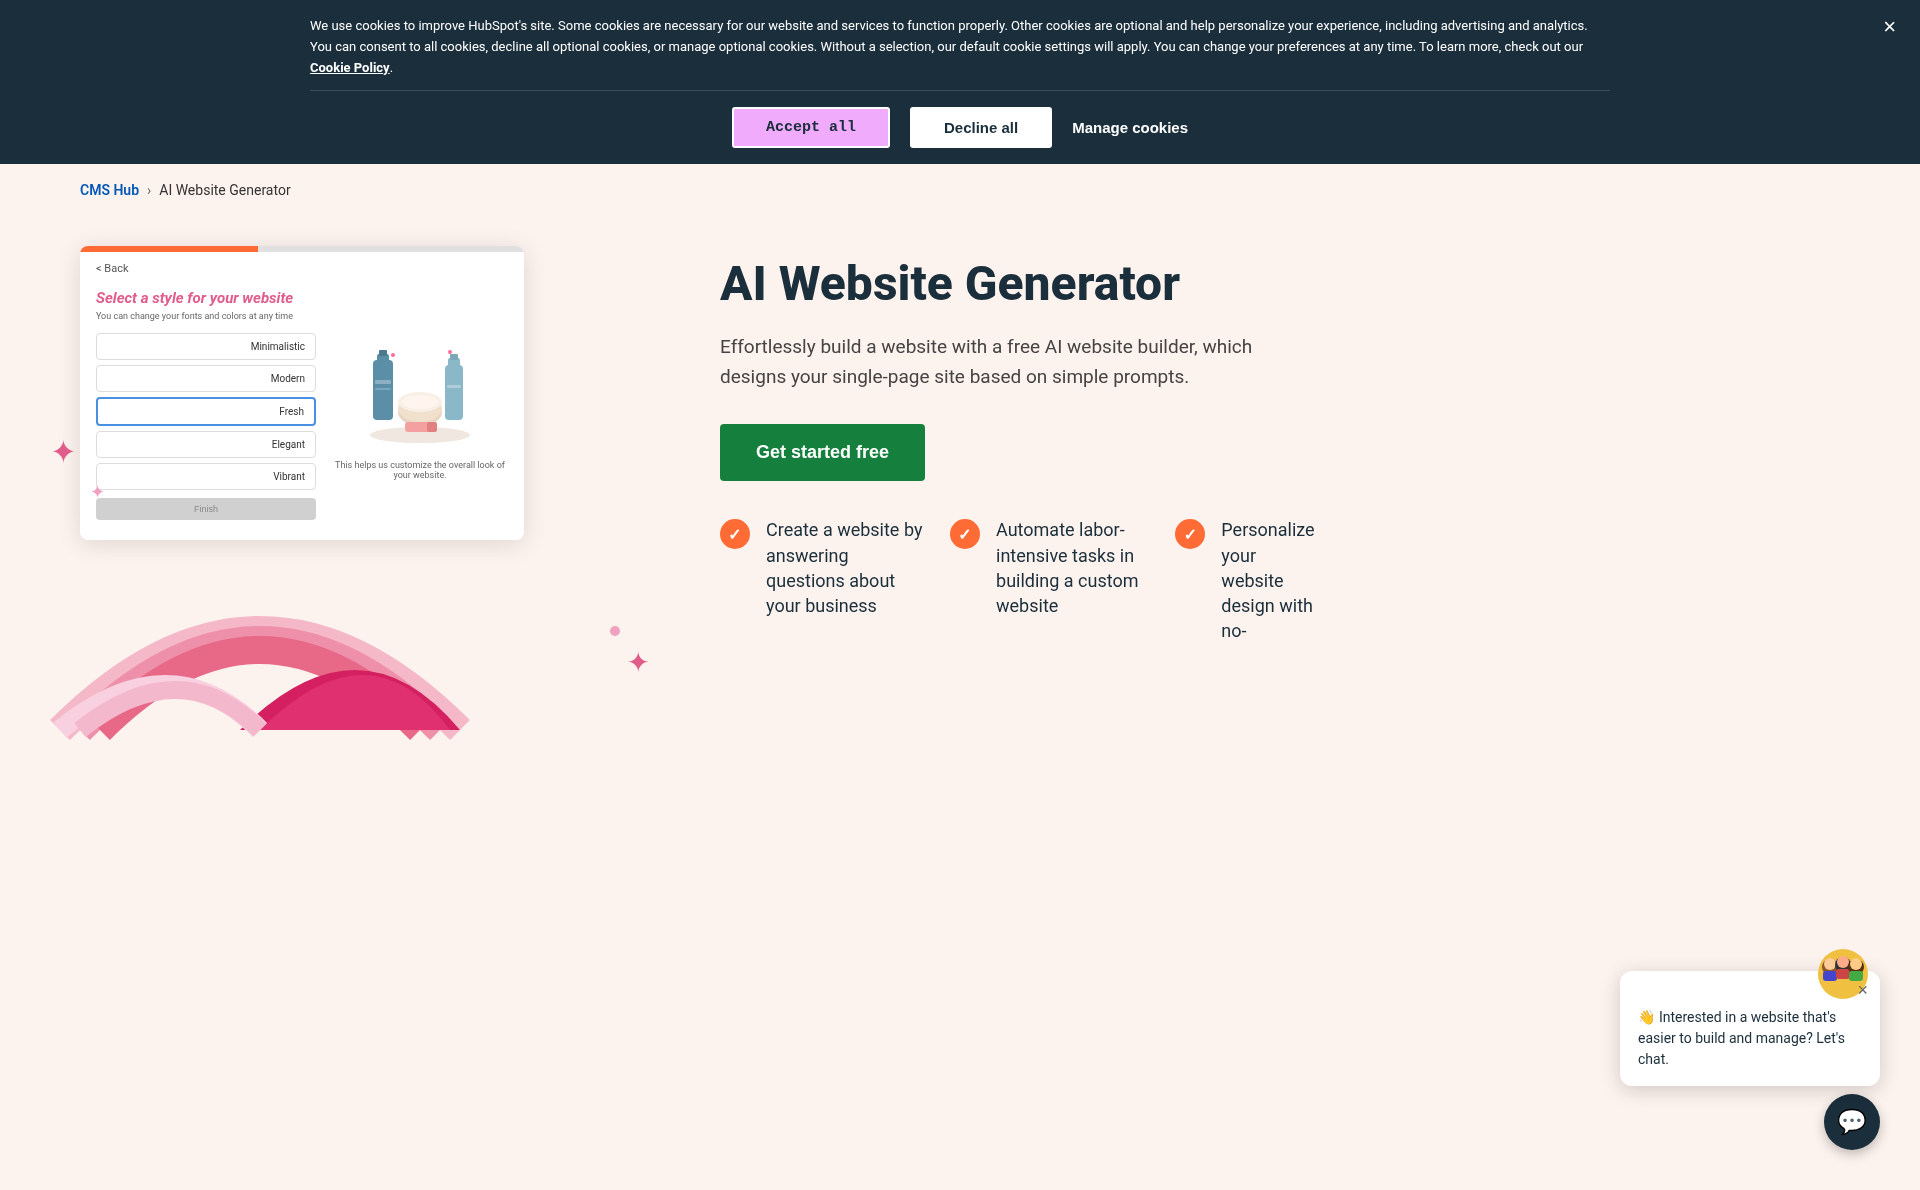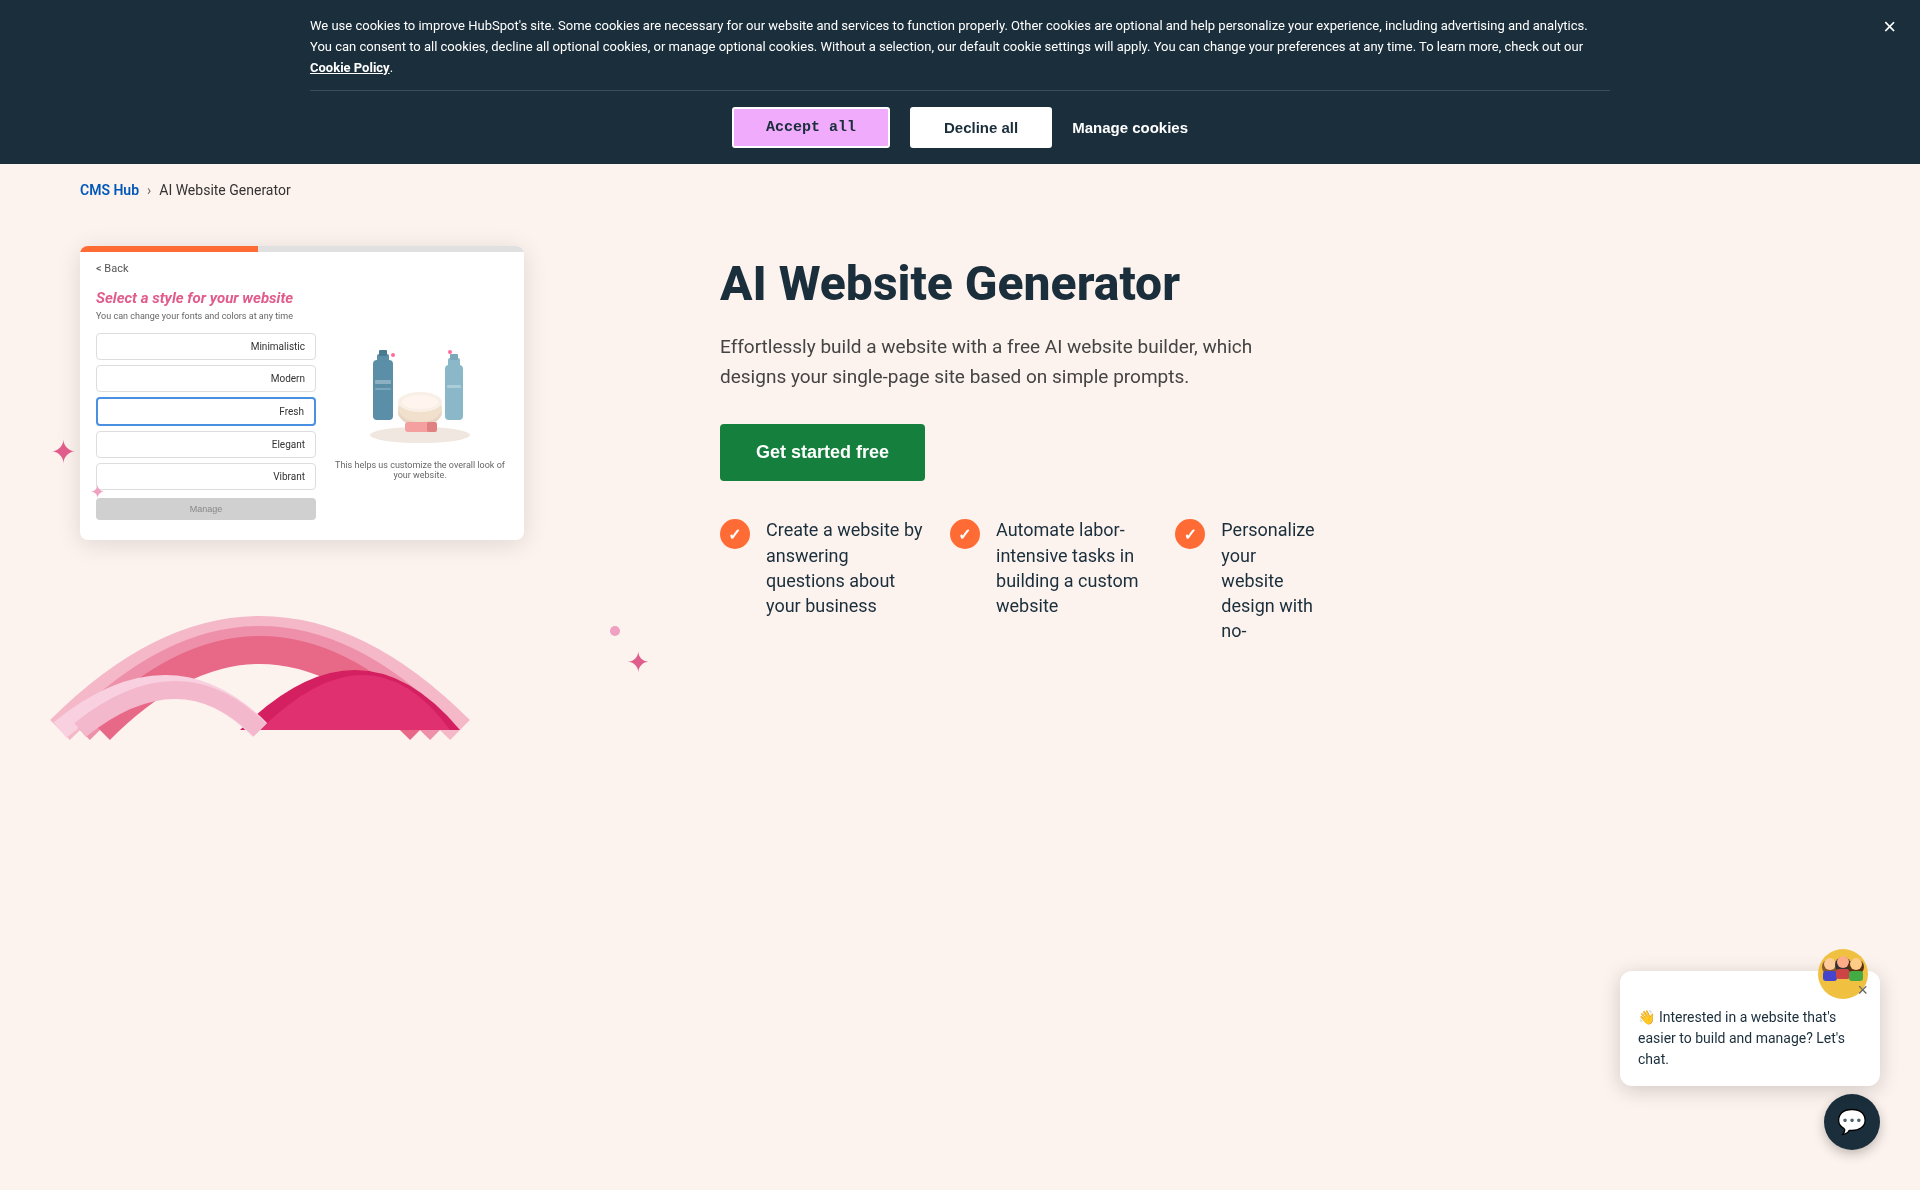--- a/index.html
+++ b/index.html
@@ -413,21 +413,21 @@
           </div>
           <div class="mockup-subtitle">You can change your fonts and colors at any time</div>
 
           <div class="mockup-option">Minimalistic</div>
           <div class="mockup-option">Modern</div>
           <div class="mockup-option active-blue">Fresh</div>
           <div class="mockup-option">Elegant</div>
           <div class="mockup-option">Vibrant</div>
 
           <div class="mockup-btn-row">
-            <button class="mockup-btn">Manage</button>
+            <button class="mockup-btn">Finish</button>
           </div>
         </div>
         <div class="mockup-right">
 
           <svg class="mockup-illustration" viewBox="0 0 130 110" xmlns="http://www.w3.org/2000/svg">
 
             <ellipse cx="65" cy="95" rx="50" ry="8" fill="#f0e8e0"></ellipse>
 
             <rect x="18" y="20" width="20" height="60" rx="4" fill="#5b8fa8"></rect>
             <rect x="22" y="14" width="12" height="10" rx="2" fill="#5b8fa8"></rect>

